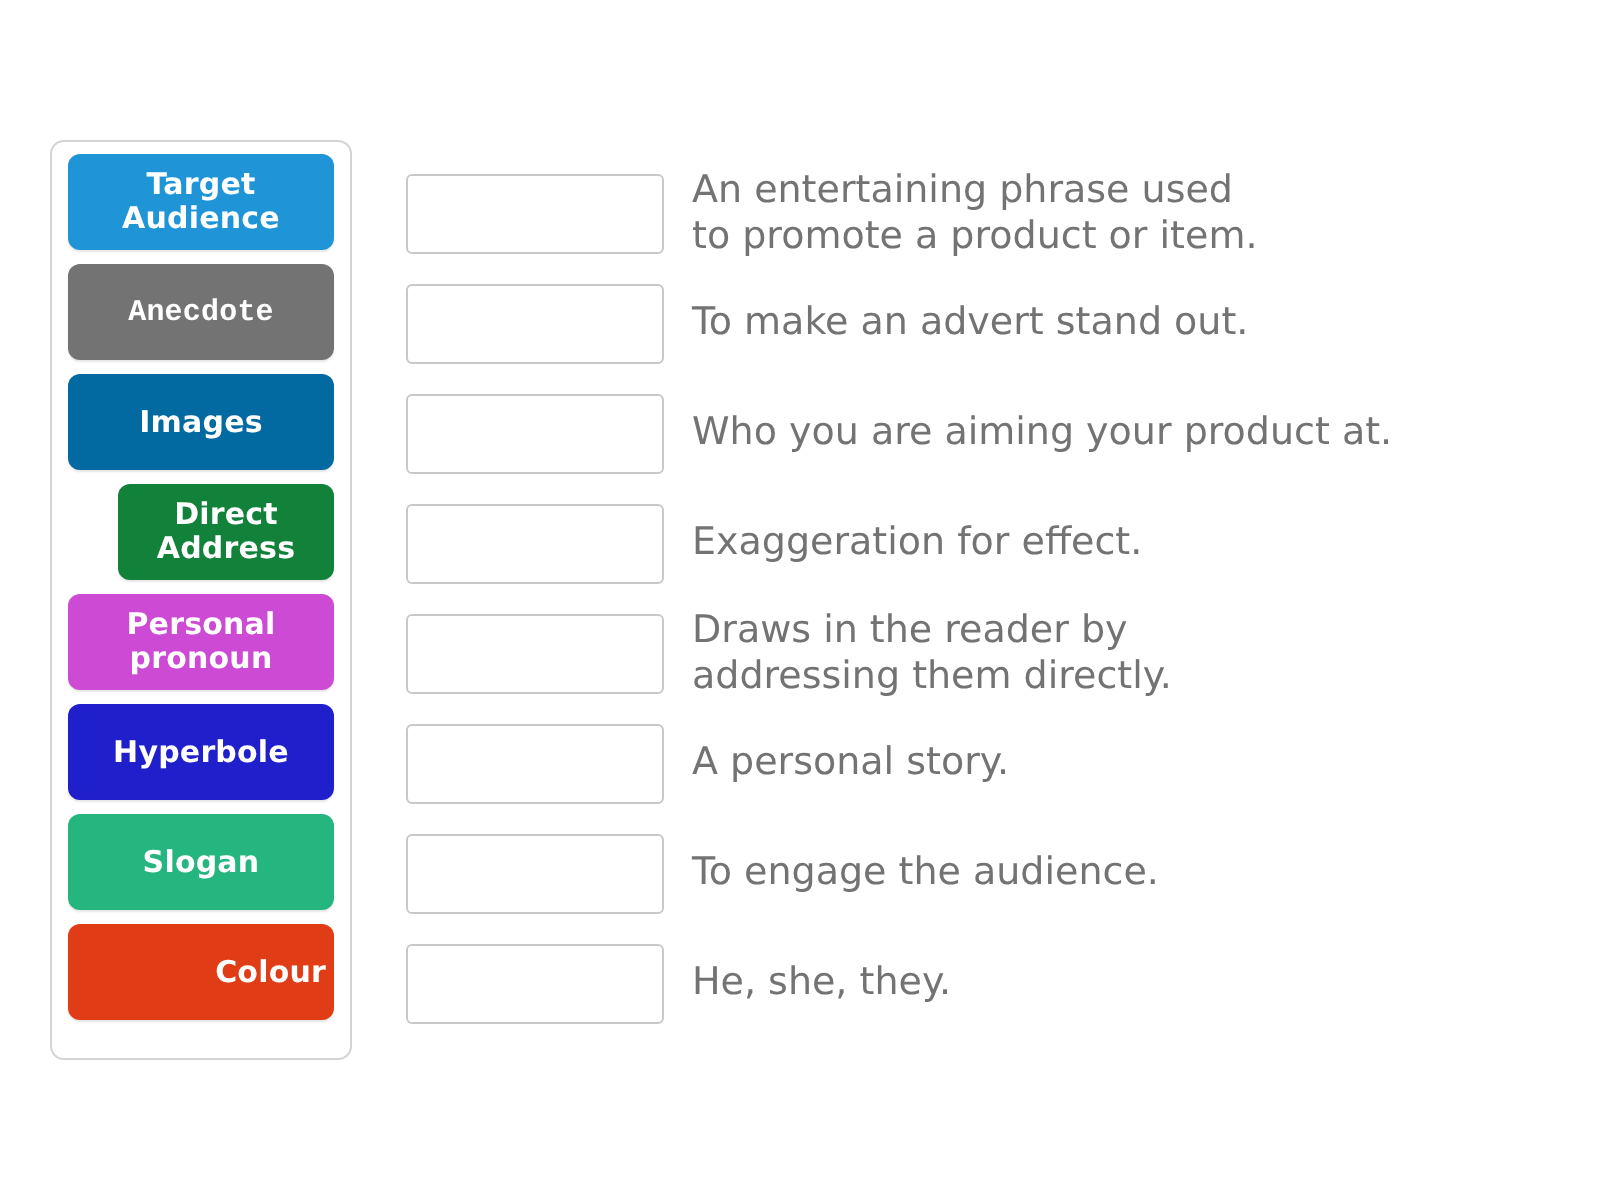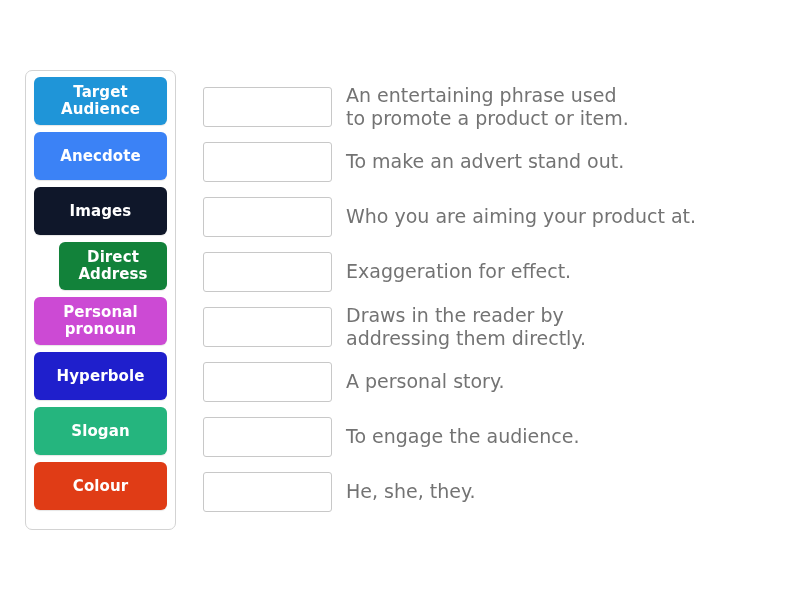--- a/index.html
+++ b/index.html
@@ -40,21 +40,21 @@
     color: #ffffff;
     font-weight: bold;
     font-size: 15px;
     line-height: 17px;
     letter-spacing: 0.1px;
     cursor: move;
     user-select: none;
     box-shadow: 0 1px 1px rgba(0,0,0,0.10);
     padding: 0 4px;
   }
-  .tile:last-child { margin-bottom: 0; }
+  .tile:last-child { margin-bottom: 0; justify-content: flex-end; }
   .tile-label { white-space: pre-line; }
 
   
   #match-rows {
     position: absolute;
     left: 203px;
     top: 79px;
     width: 580px;
   }
   .match-row {
@@ -82,24 +82,24 @@
   }
 </style>
 </head>
 <body>
 
 <div id="tile-tray">
     <div class="tile" style="background: rgb(31, 149, 216); color: rgb(255, 255, 255);">
       <span class="tile-label">Target
 Audience</span>
     </div>
-    <div class="tile" style="background: #3b82f6; color: rgb(255, 255, 255);">
+    <div class="tile" style="background: #737373; color: rgb(255, 255, 255); font-family: Liberation Mono, monospace;">
       <span class="tile-label">Anecdote</span>
     </div>
-    <div class="tile" style="background: #0f172a; color: rgb(255, 255, 255);">
+    <div class="tile" style="background: #0369a1; color: rgb(255, 255, 255);">
       <span class="tile-label">Images</span>
     </div>
     <div class="tile" style="background: rgb(18, 130, 58); color: rgb(255, 255, 255); margin-left: 25px;">
       <span class="tile-label">Direct
 Address</span>
     </div>
     <div class="tile" style="background: rgb(204, 74, 212); color: rgb(255, 255, 255);">
       <span class="tile-label">Personal
 pronoun</span>
     </div>

